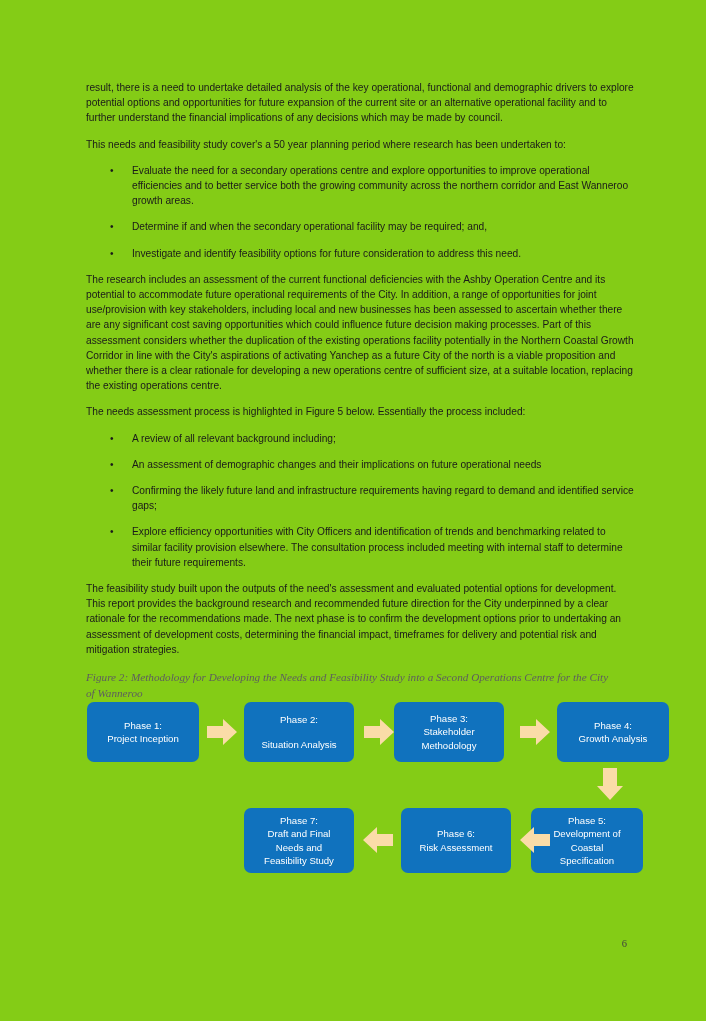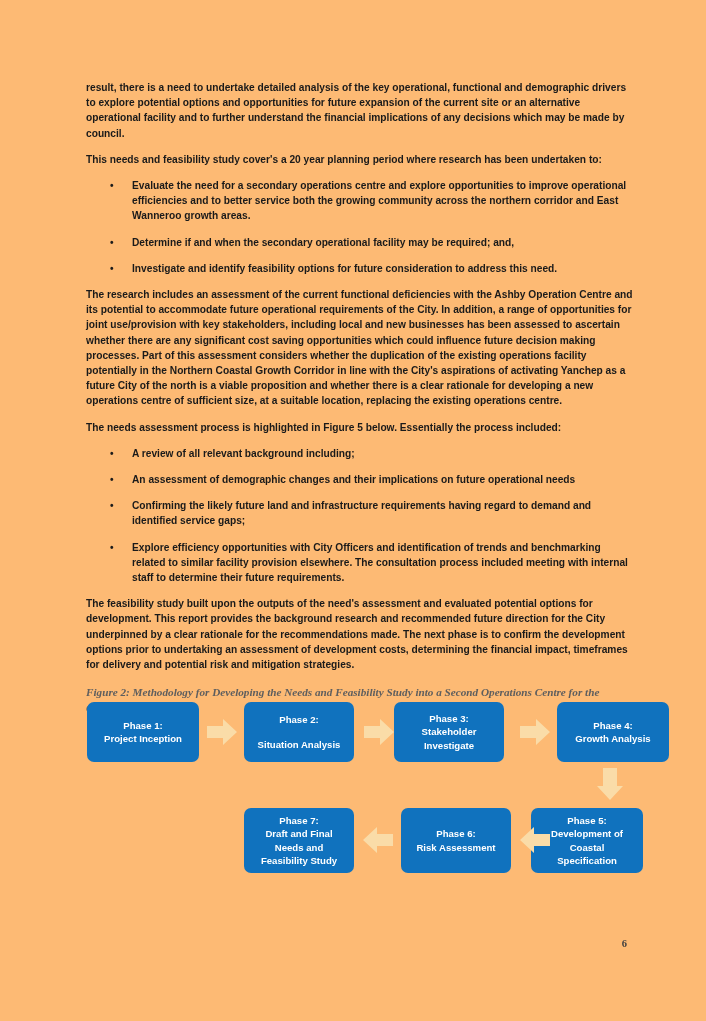--- a/index.html
+++ b/index.html
@@ -12,22 +12,21 @@
     height: 1021px;
     position: relative;
     font-family: "Liberation Sans", sans-serif;
     overflow: hidden;
   }
   .page {
     position: absolute;
     left: 0; top: 0;
     width: 706px;
     height: 1021px;
-    background: #fdba74;
-    font-weight: bold;
+    background: #84cc16;
   }
   .content {
     position: absolute;
     left: 86px;
     top: 80px;
     width: 548px;
   }
   p.body-text {
     margin: 0 0 11px 0;
     font-size: 10.2px;
@@ -126,21 +125,21 @@
 </style>
 </head>
 <body>
 
 <div class="page">
 
   <div class="content">
 
     <p class="body-text">result, there is a need to undertake detailed analysis of the key operational, functional and demographic drivers to explore potential options and opportunities for future expansion of the current site or an alternative operational facility and to further understand the financial implications of any decisions which may be made by council.</p>
 
-    <p class="body-text">This needs and feasibility study cover's a 20 year planning period where research has been undertaken to:</p>
+    <p class="body-text">This needs and feasibility study cover's a 50 year planning period where research has been undertaken to:</p>
 
     <ul class="bullets">
       <li>
         <span class="bullet-glyph">•</span>
         <span>Evaluate the need for a secondary operations centre and explore opportunities to improve operational efficiencies and to better service both the growing community across the northern corridor and East Wanneroo growth areas.</span>
       </li>
       <li>
         <span class="bullet-glyph">•</span>
         <span>Determine if and when the secondary operational facility may be required; and,</span>
       </li>
@@ -199,21 +198,21 @@
 
     <div class="arrow" id="arr2">
       <svg width="30" height="26" viewBox="0 0 30 26">
         <path d="M0 7 L16 7 L16 0 L30 13 L16 26 L16 19 L0 19 Z" fill="#FADCA8"></path>
       </svg>
     </div>
 
     <div class="phase-box" id="box3">
       <span class="ln">Phase 3:</span>
       <span class="ln">Stakeholder</span>
-      <span class="ln">Investigate</span>
+      <span class="ln">Methodology</span>
     </div>
 
     <div class="arrow" id="arr3">
       <svg width="30" height="26" viewBox="0 0 30 26">
         <path d="M0 7 L16 7 L16 0 L30 13 L16 26 L16 19 L0 19 Z" fill="#FADCA8"></path>
       </svg>
     </div>
 
     <div class="phase-box" id="box4">
       <span class="ln">Phase 4:</span>

